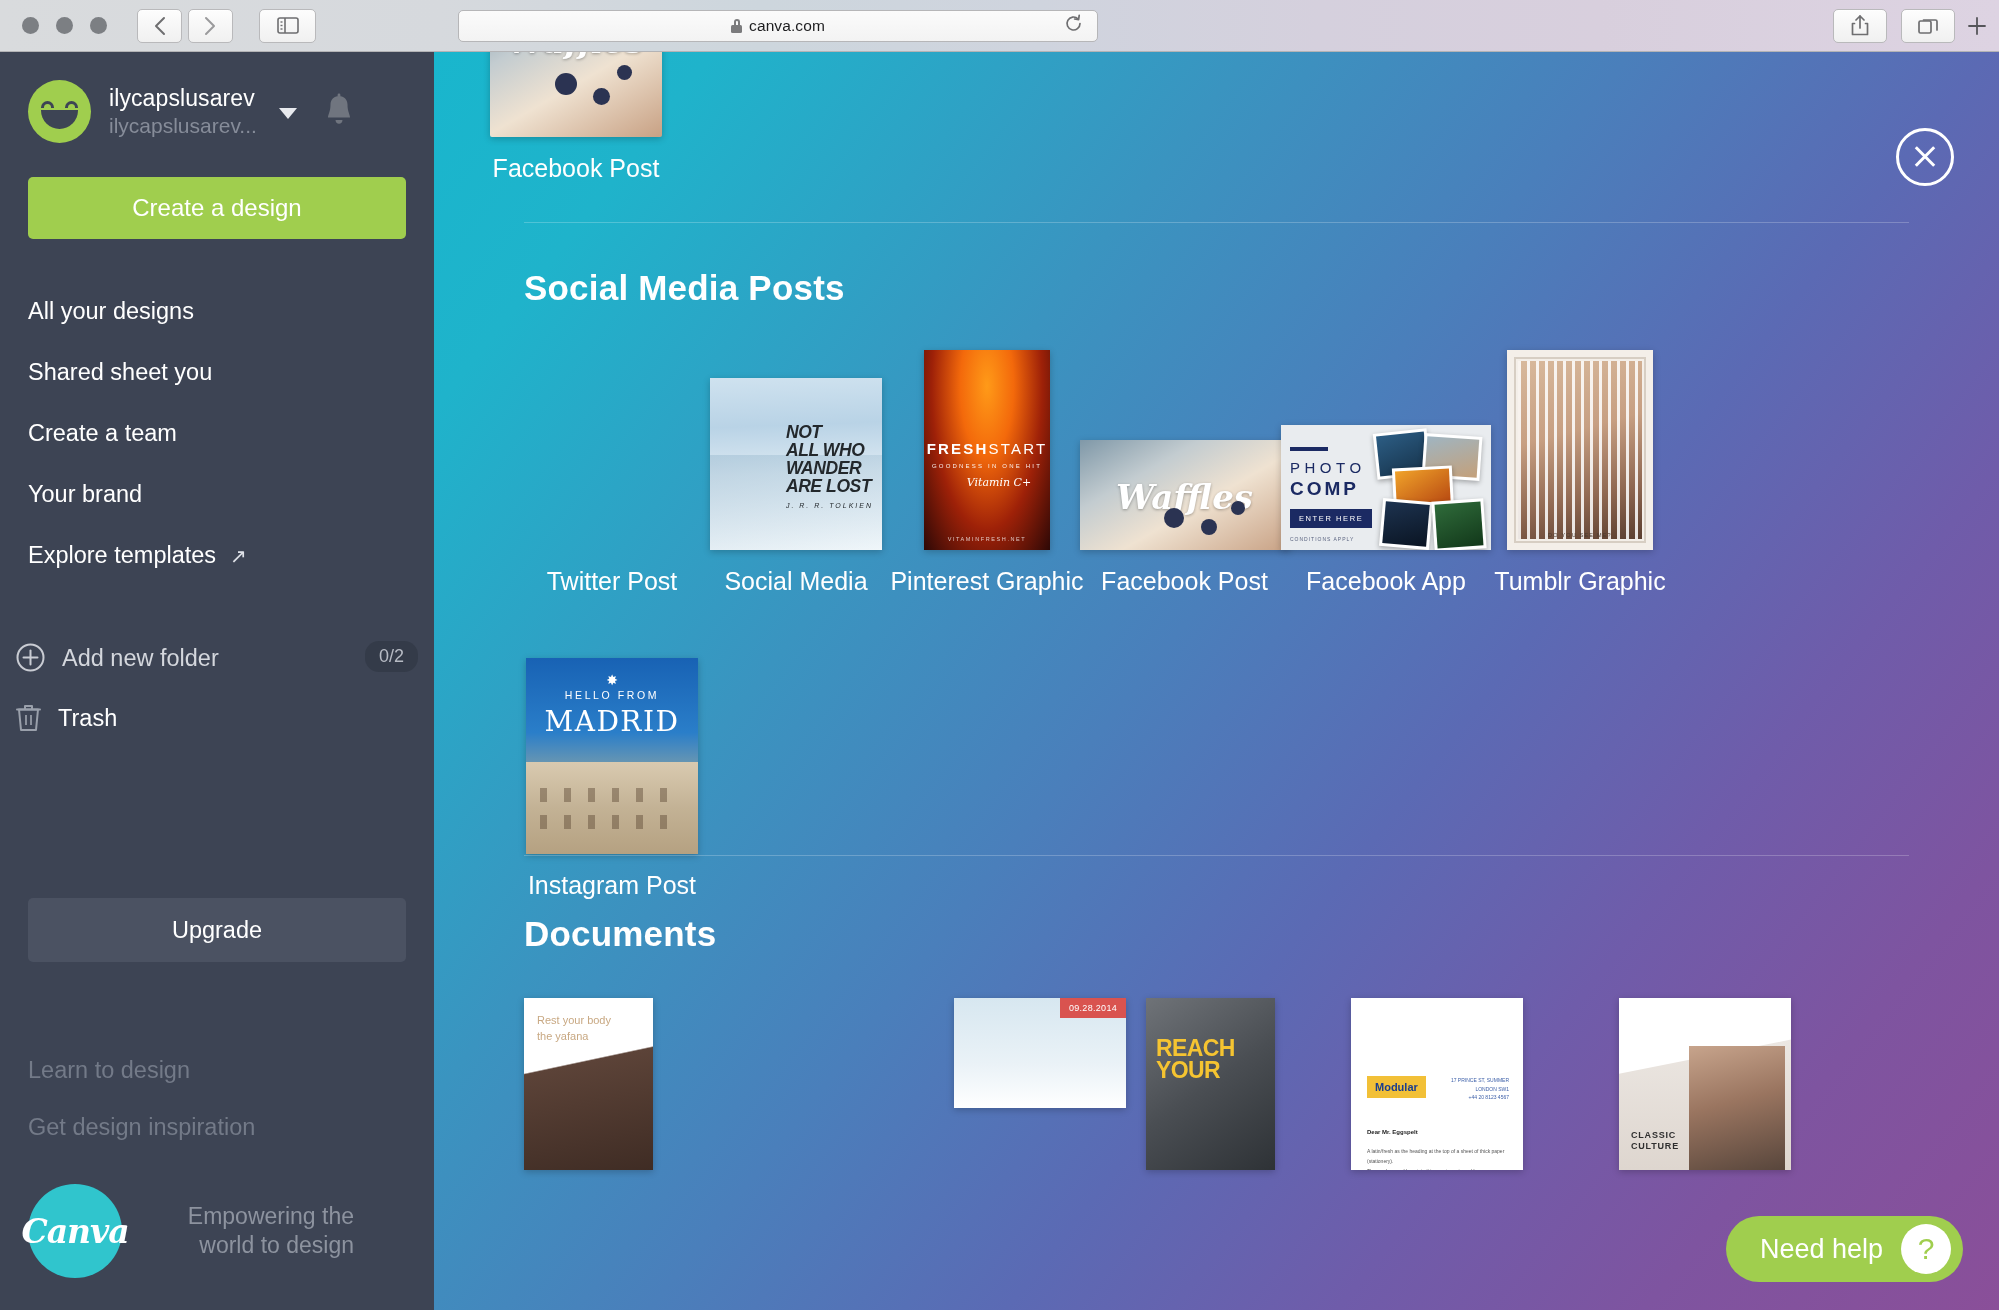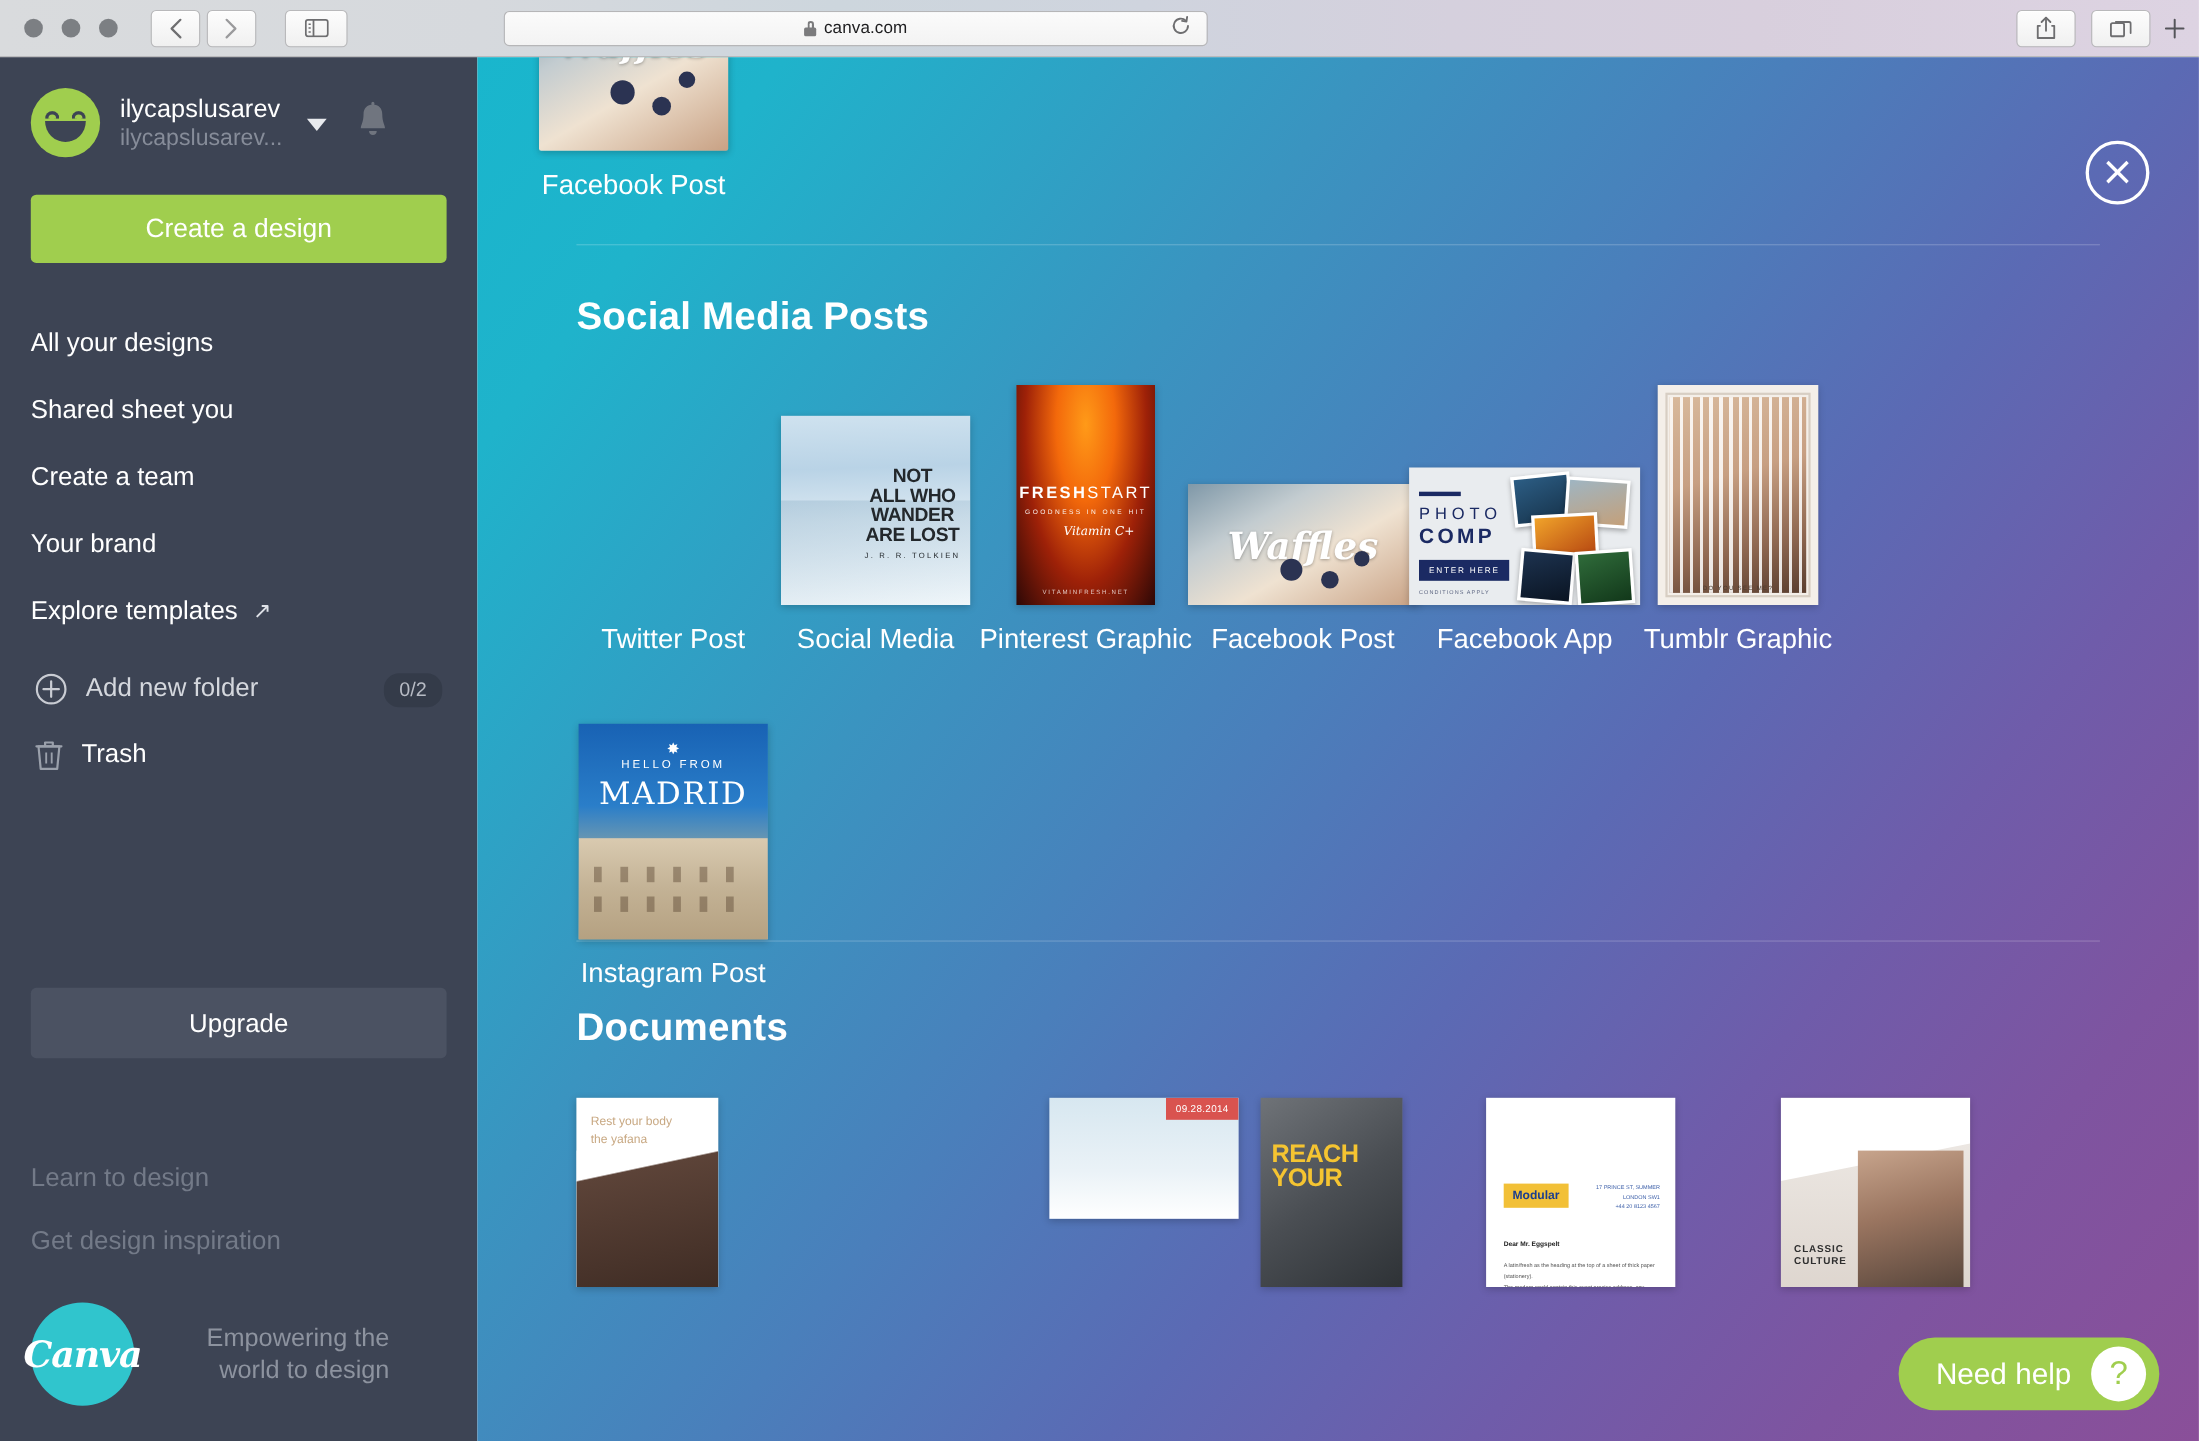--- a/index.html
+++ b/index.html
@@ -86,21 +86,21 @@
 
   .nav-list { margin-top: 42px; }
   .nav-item {
     padding: 0 28px; height: 61px; display: flex; align-items: center;
     color: #fff; font-size: 23.5px; cursor: pointer;
   }
   .ext-arrow { margin-left: 14px; font-size: 20px; color: #dfe2e8; }
 
   .folder-section { margin-top: 26px; }
   .folder-row {
-    padding: 0 32px; height: 60px; display: flex; align-items: flex-start;
+    padding: 0 16px; height: 60px; display: flex; align-items: flex-end;
     color: #c9ccd3; font-size: 23.5px; cursor: pointer;
   }
   .folder-row .lbl { color: #d4d7dd; margin-left: 17px; }
   .folder-row.trash .lbl { color: #fff; }
   .badge {
     margin-left: auto; background: #343b49; color: #b7bbc4;
     border-radius: 14px; padding: 5px 14px; font-size: 18px;
   }
 
   .upgrade-btn {
@@ -170,23 +170,24 @@
     color: #2a2a2a;
   }
   .rb1 { font-size: 6px; letter-spacing: .5px; }
   .rb2 { font-size: 8px; font-weight: 700; letter-spacing: .3px; }
   .rb3 { font-size: 5px; letter-spacing: .5px; }
 
   .mountain {
     background: linear-gradient(178deg,#cfe2ef 0%,#b9d3e6 28%,#dce9f2 55%,#f2f7fa 100%);
   }
   .mtn-text {
-    position: absolute; right: 9px; top: 26%; text-align: center;
+    position: absolute; right: 9px; top: 26%; text-align: left;
     color: #23282c; font-weight: 700; font-size: 17.5px; line-height: 1.03;
     letter-spacing: -.4px;
+    font-style: italic;
   }
   .mtn-sub { font-size: 7px; font-weight: 400; letter-spacing: 2px; margin-top: 7px; }
   .mtn-ridge { position: absolute; bottom: 0; left: 0; right: 0; height: 55%;
     background: linear-gradient(170deg, rgba(160,190,210,.55), rgba(230,242,248,.2)); }
 
   .orange-bg {
     background: radial-gradient(ellipse at 50% 18%, #ff9a18 0%, #f3690b 30%, #9e2108 62%, #2d0806 100%);
   }
   .fs-text { position: absolute; top: 45%; left: 0; right: 0; text-align: center; color: #fff; }
   .fs-1 { font-size: 15px; letter-spacing: 2.2px; }

